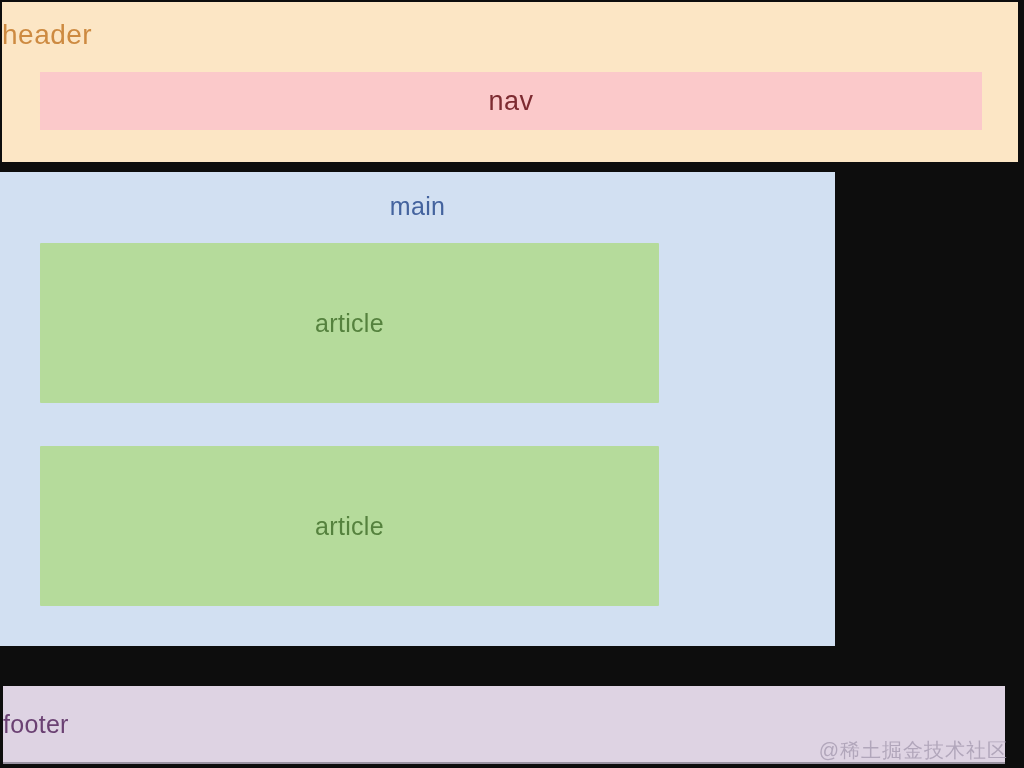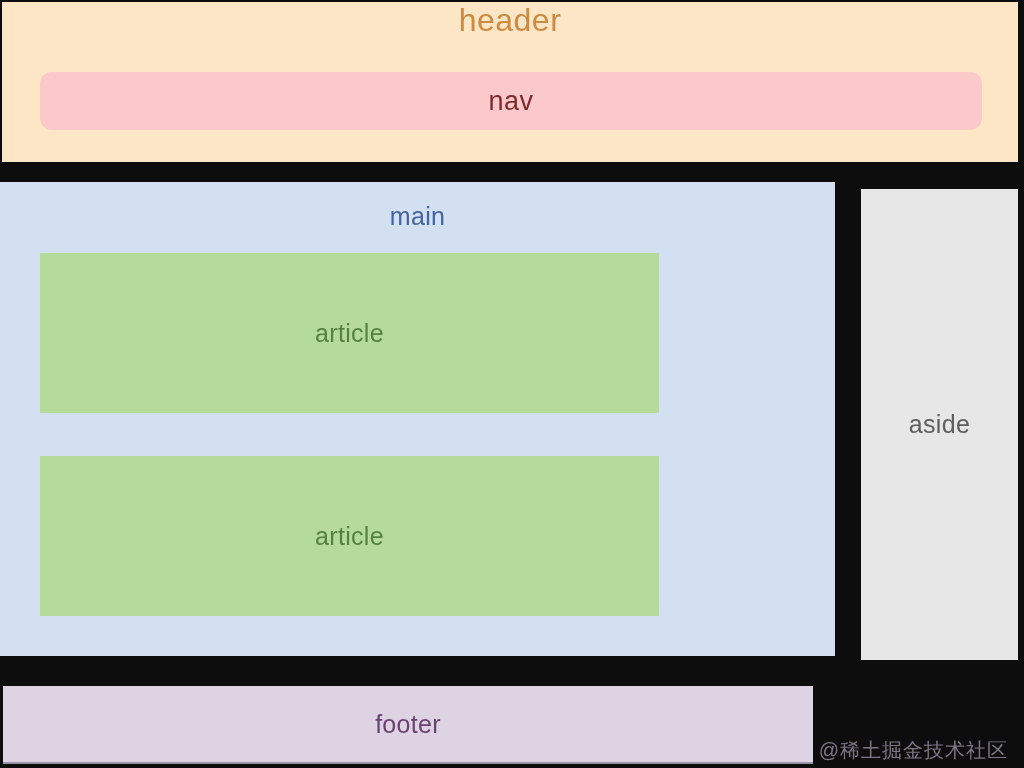--- a/index.html
+++ b/index.html
@@ -24,38 +24,39 @@
     top: 0; left: 0;
   }
 
   
   #header-box {
     left: 2px; top: 2px;
     width: 1016px; height: 160px;
   }
   #header-box .section-label {
     display: block;
-    text-align: center;
-    font-size: 32px;
+    text-align: left;
+    padding-top: 17px;
+    font-size: 28px;
     letter-spacing: 0.5px;
   }
 
   
   #nav-box {
     left: 40px; top: 72px;
     width: 942px; height: 58px;
     display: flex; align-items: center; justify-content: center;
     font-size: 27px;
     letter-spacing: 0.5px;
-    border-radius: 12px;
+    border-radius: 0;
   }
 
   
   #main-box {
-    left: 0px; top: 182px;
+    left: 0px; top: 172px;
     width: 835px; height: 474px;
   }
   #main-box .section-label {
     display: block;
     text-align: center;
     padding-top: 20px;
     font-size: 25px;
     letter-spacing: 0.3px;
   }
 
@@ -75,22 +76,22 @@
     left: 861px; top: 189px;
     width: 157px; height: 471px;
     display: flex; align-items: center; justify-content: center;
     font-size: 25px;
     letter-spacing: 0.3px;
   }
 
   
   #footer-box {
     left: 3px; top: 686px;
-    width: 810px; height: 78px;
-    display: flex; align-items: center; justify-content: center;
+    width: 1002px; height: 78px;
+    display: flex; align-items: center; 
     font-size: 25px;
     letter-spacing: 0.3px;
     border-bottom: 2px solid #9a93a2;
   }
 
   #watermark {
     position: absolute;
     right: 16px; bottom: 4px;
     font-size: 20px;
     letter-spacing: 1px;
@@ -116,23 +117,20 @@
 
     <div id="article-box-1" class="abs article-box" style="background: rgb(181, 219, 155); color: rgb(85, 130, 62);">
       <span>article</span>
     </div>
 
     <div id="article-box-2" class="abs article-box" style="background: rgb(181, 219, 155); color: rgb(85, 130, 62);">
       <span>article</span>
     </div>
   </div>
 
-  <div id="aside-box" class="abs" style="background: rgb(231, 231, 231); color: rgb(94, 94, 94);">
-    <span>aside</span>
-  </div>
 
   <div id="footer-box" class="abs" style="background: rgb(222, 211, 227); color: rgb(107, 65, 115);">
     <span>footer</span>
   </div>
 
   <div id="watermark" style="color: rgb(163, 152, 174);">@稀土掘金技术社区</div>
 
 </div>
 
 </body></html>

